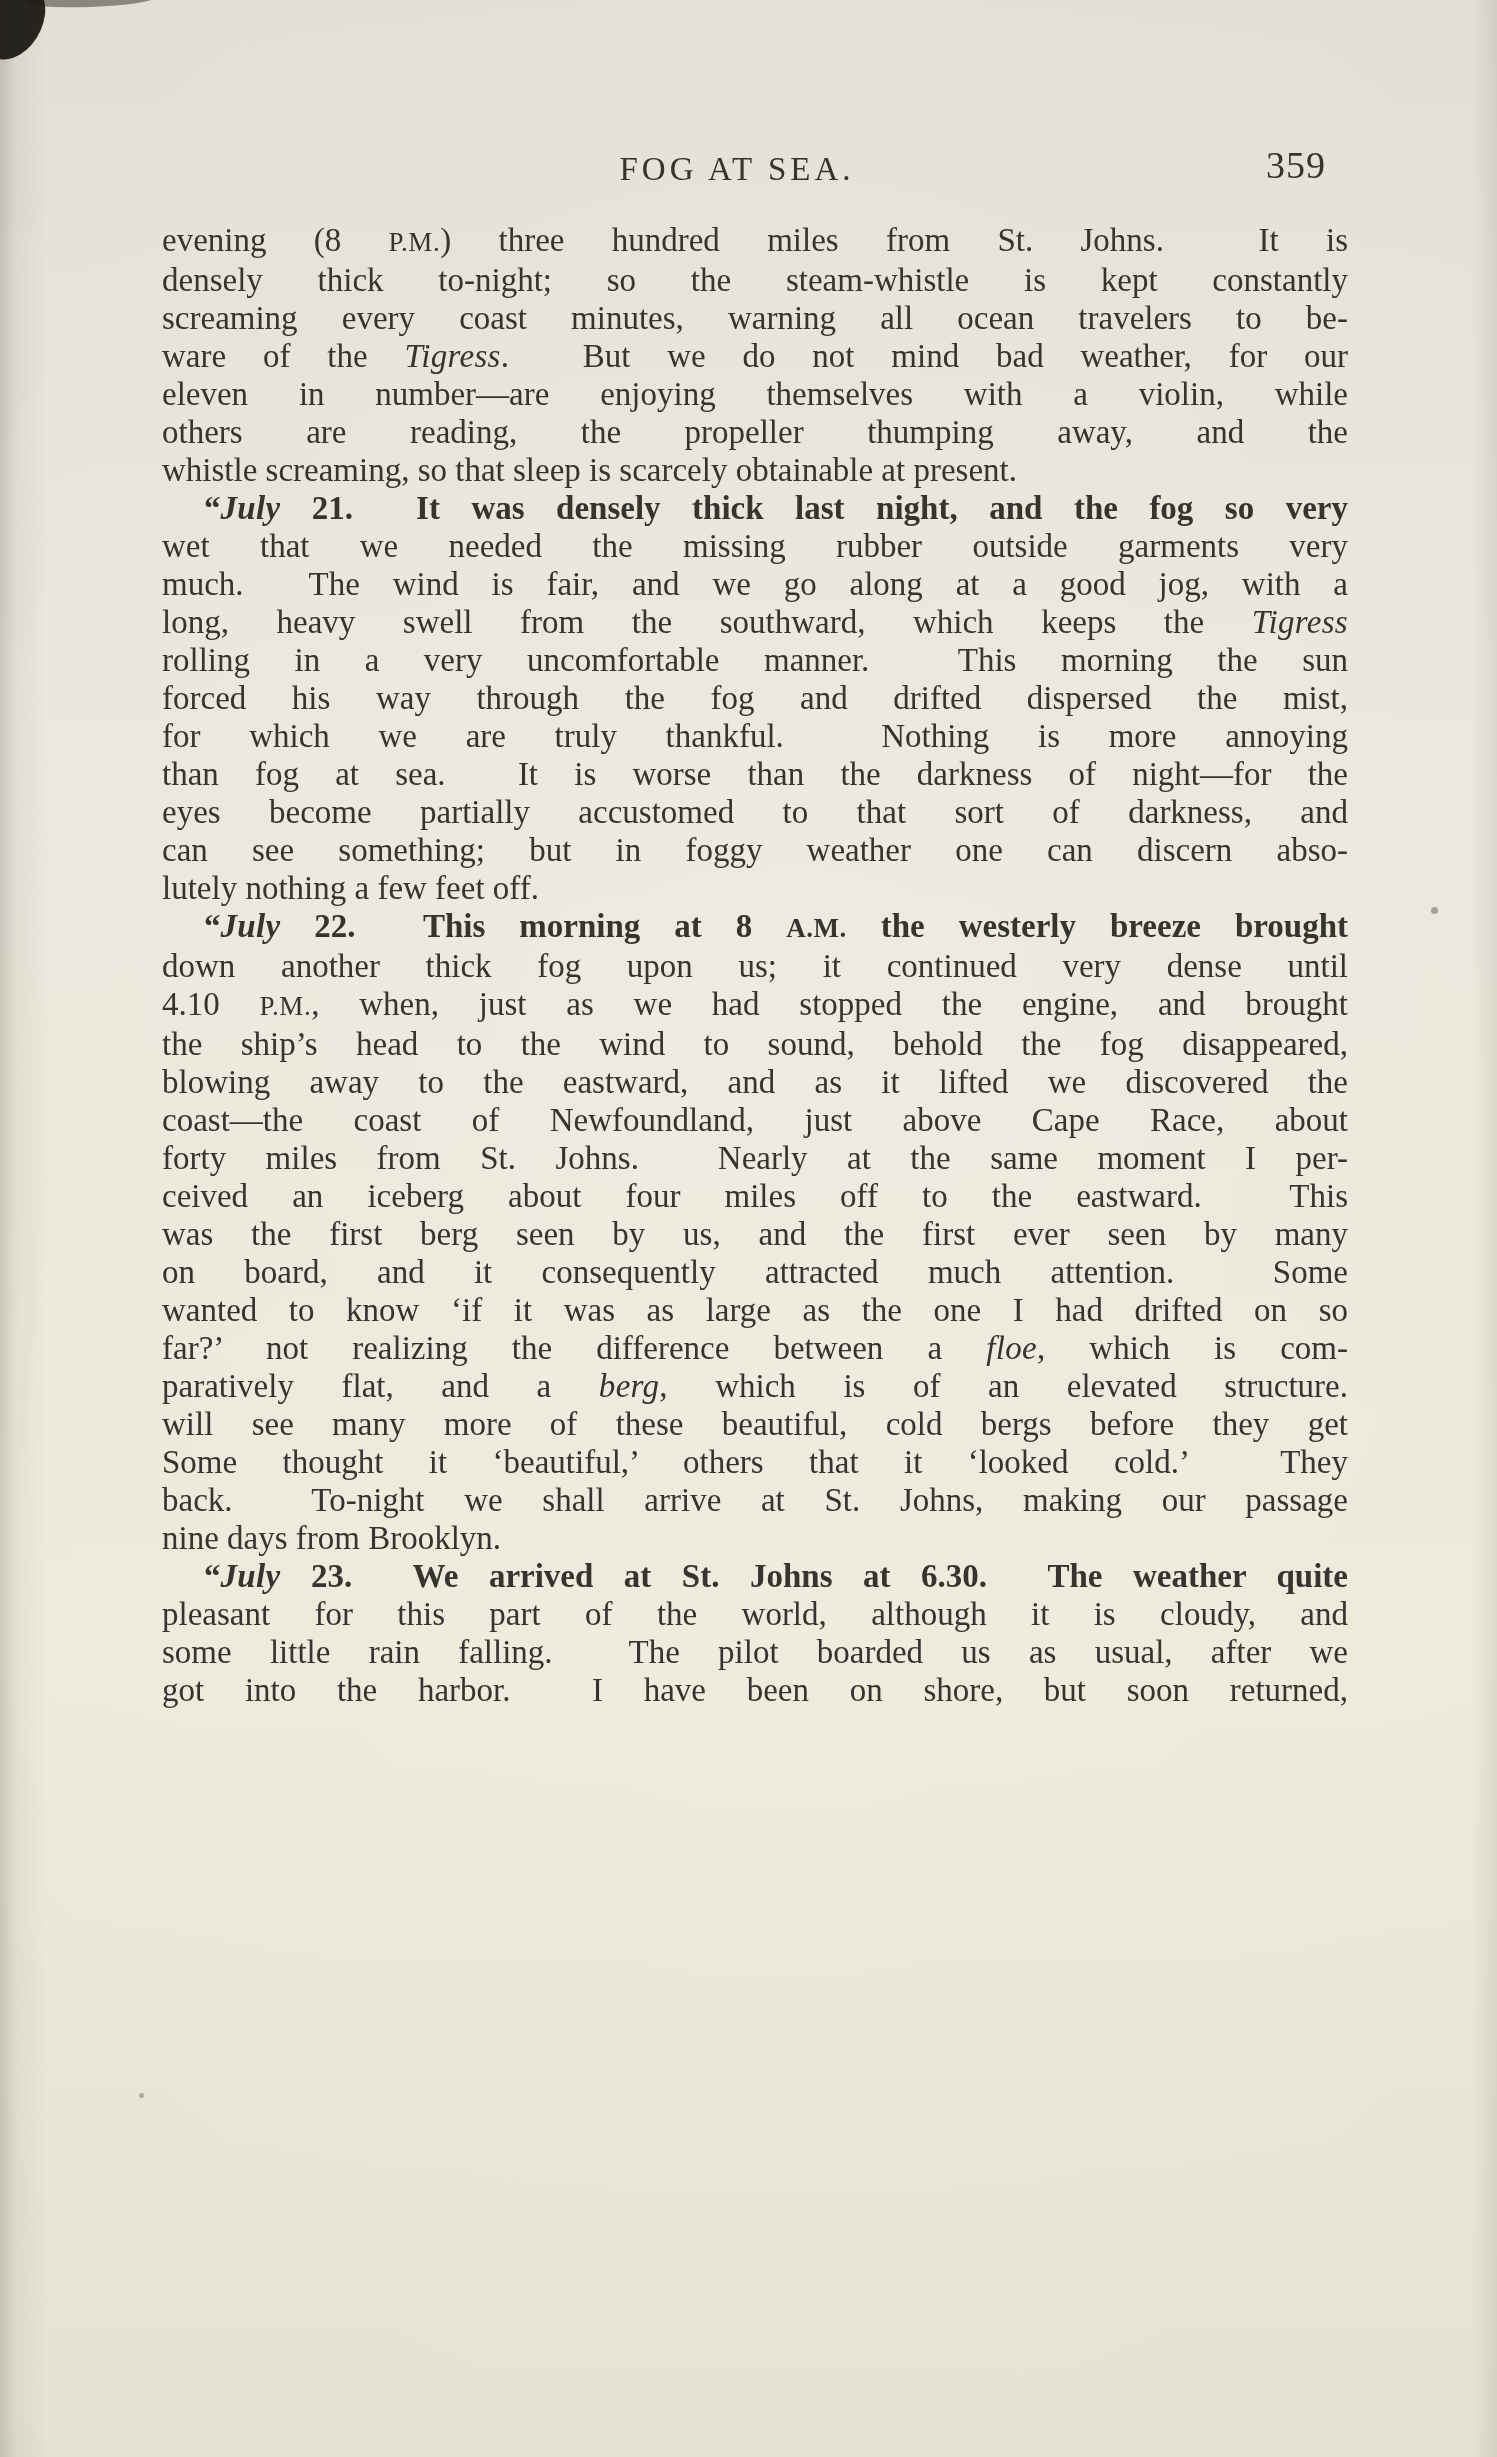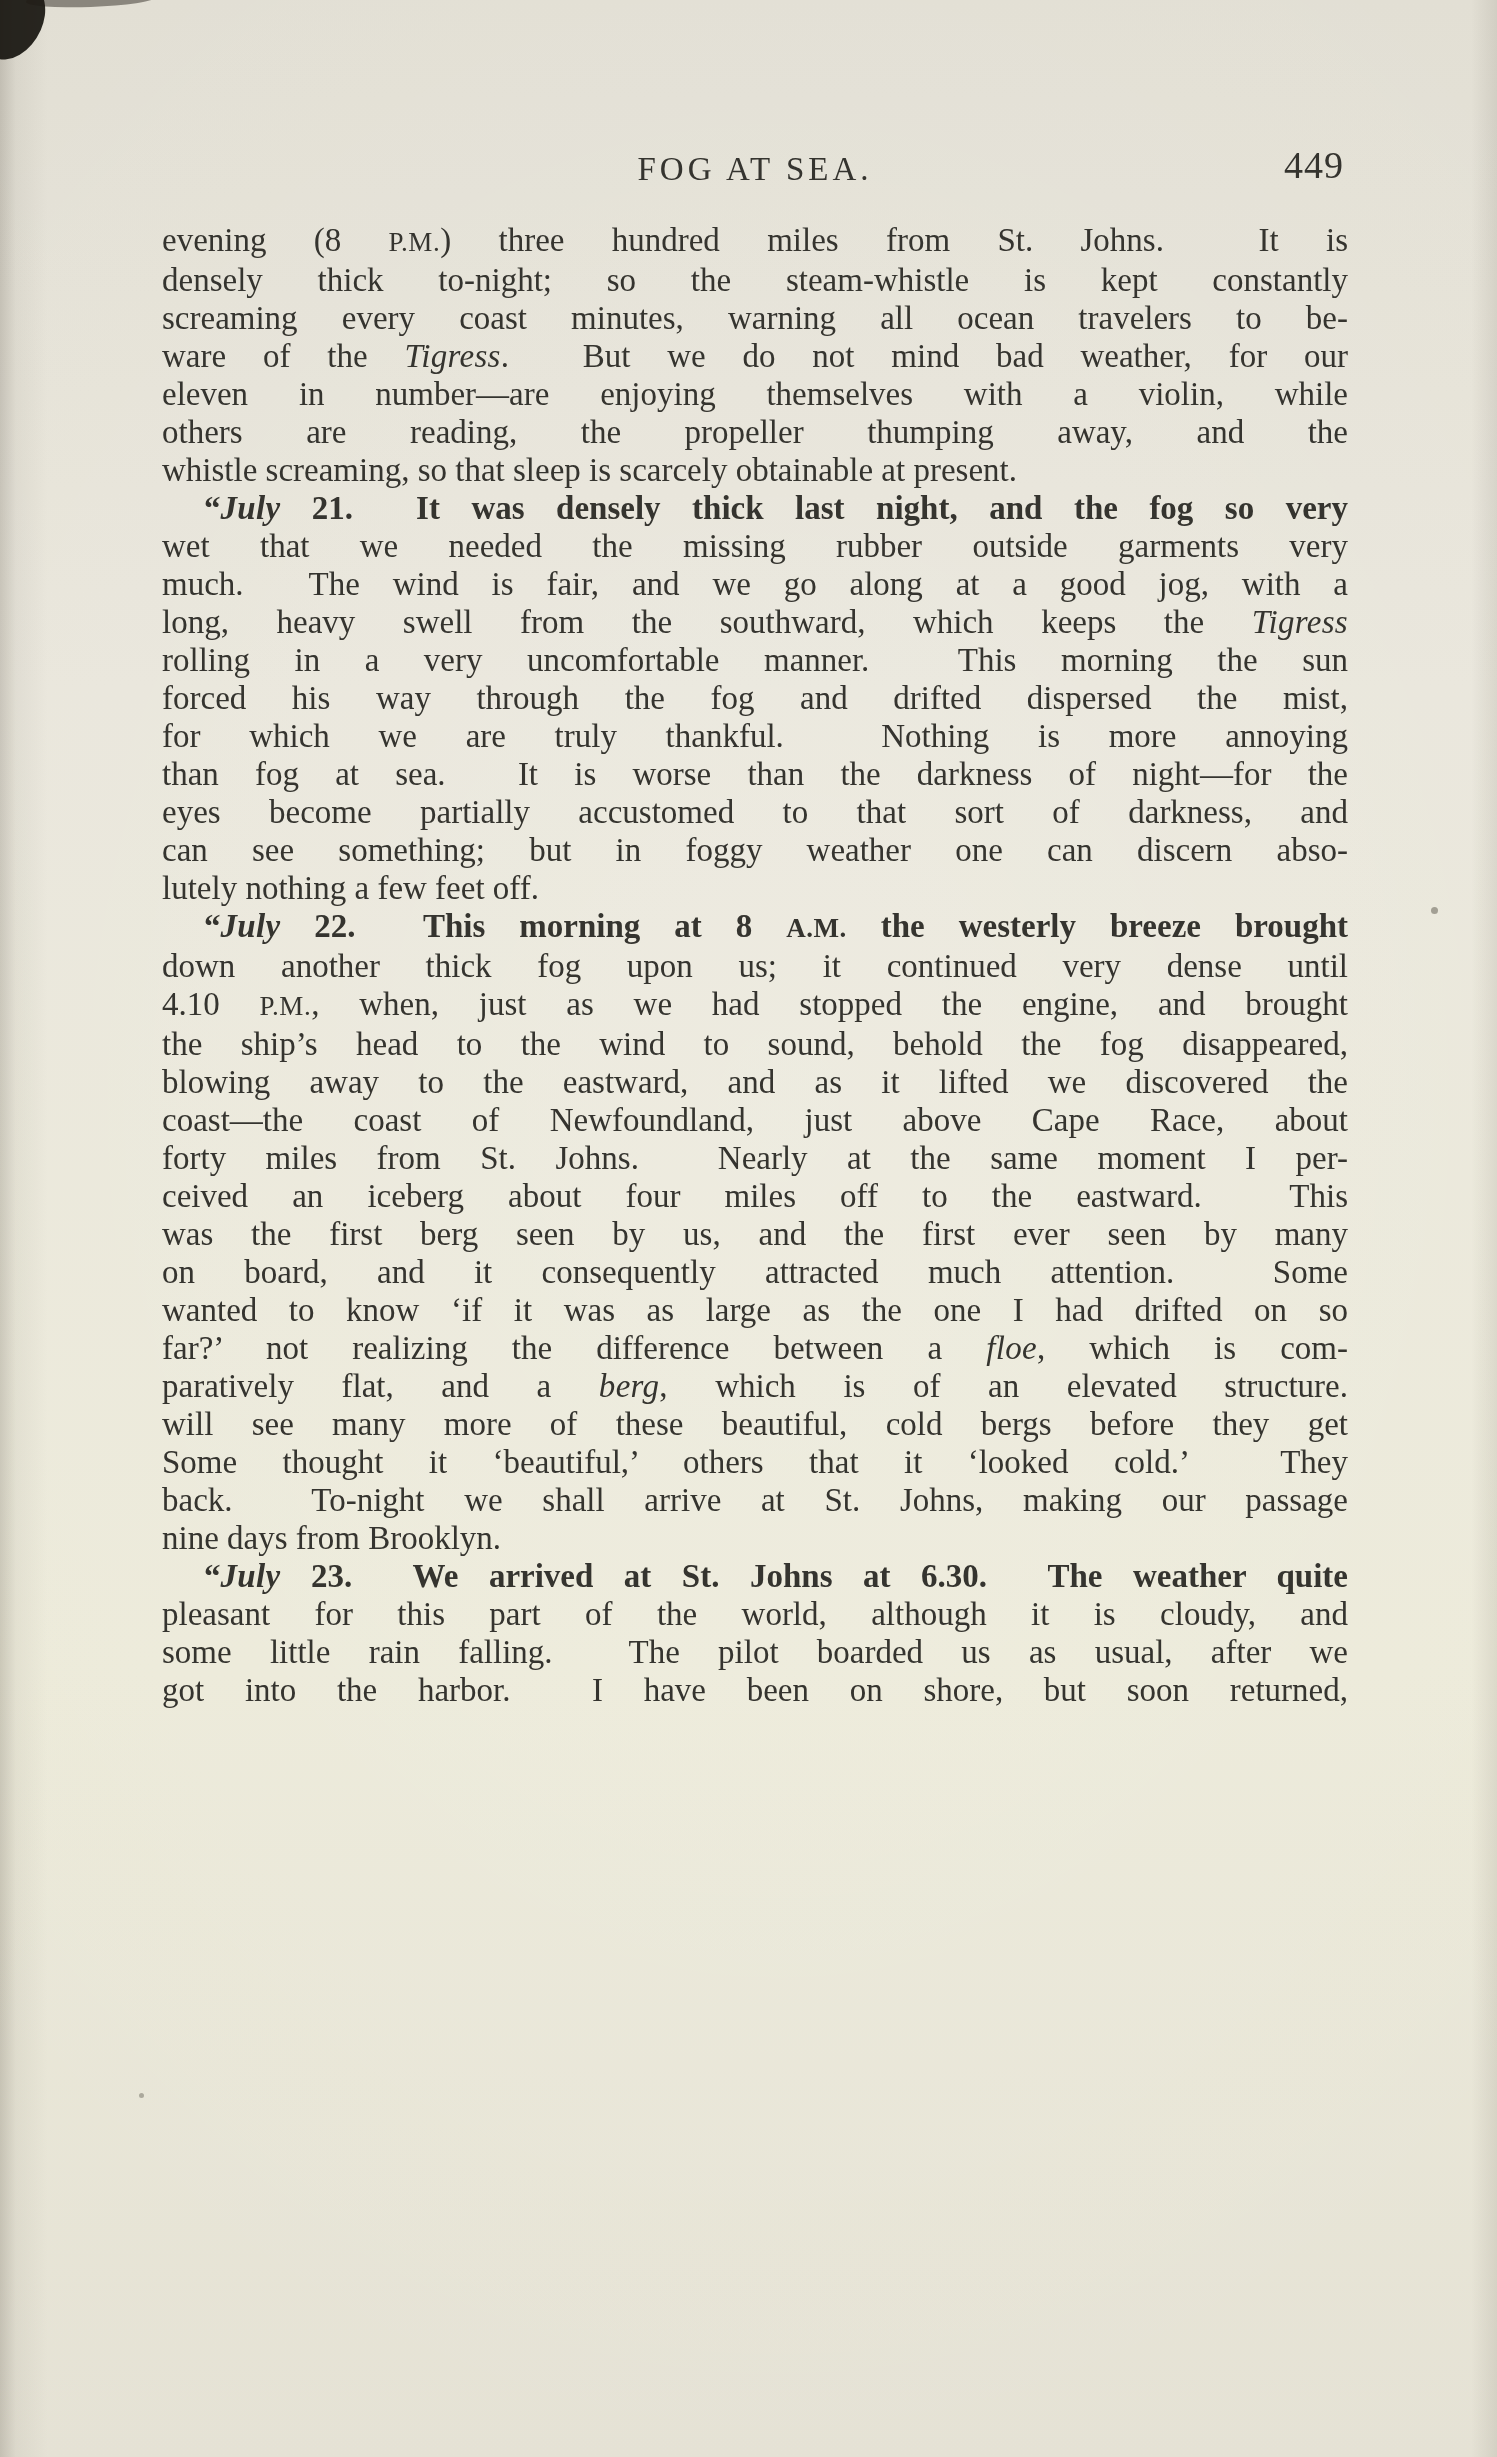--- a/index.html
+++ b/index.html
@@ -61,21 +61,21 @@
     width: 5px;
     height: 5px;
     background: rgba(45,40,30,0.32);
     border-radius: 50%;
   }
 
   
   .page-header {
     position: absolute;
     top: 145px;
-    left: 162px;
+    left: 144px;
     width: 1186px;
     height: 52px;
   }
   .running-title {
     position: absolute;
     left: 0;
     right: 0;
     top: 6px;
     text-align: center;
     font-size: 33px;
@@ -123,21 +123,21 @@
 
 <div class="page">
 
   <div class="smudge-tl"></div>
   <div class="smudge-top"></div>
   <div class="speck-right"></div>
   <div class="speck-left"></div>
 
   <header class="page-header">
     <span class="running-title">FOG AT SEA.</span>
-    <span class="page-number">449</span>
+    <span class="page-number">359</span>
   </header>
 
   <main class="text-block" id="text-block">
       <div class="paragraph">
         <div class="line first">evening (8 <span class="sc">P.M.</span>) three hundred miles from St. Johns.&nbsp; It is</div>
         <div class="line">densely thick to-night; so the steam-whistle is kept constantly</div>
         <div class="line">screaming every coast minutes, warning all ocean travelers to be-</div>
         <div class="line">ware of the <i>Tigress</i>.&nbsp; But we do not mind bad weather, for our</div>
         <div class="line">eleven in number—are enjoying themselves with a violin, while</div>
         <div class="line">others are reading, the propeller thumping away, and the</div>

